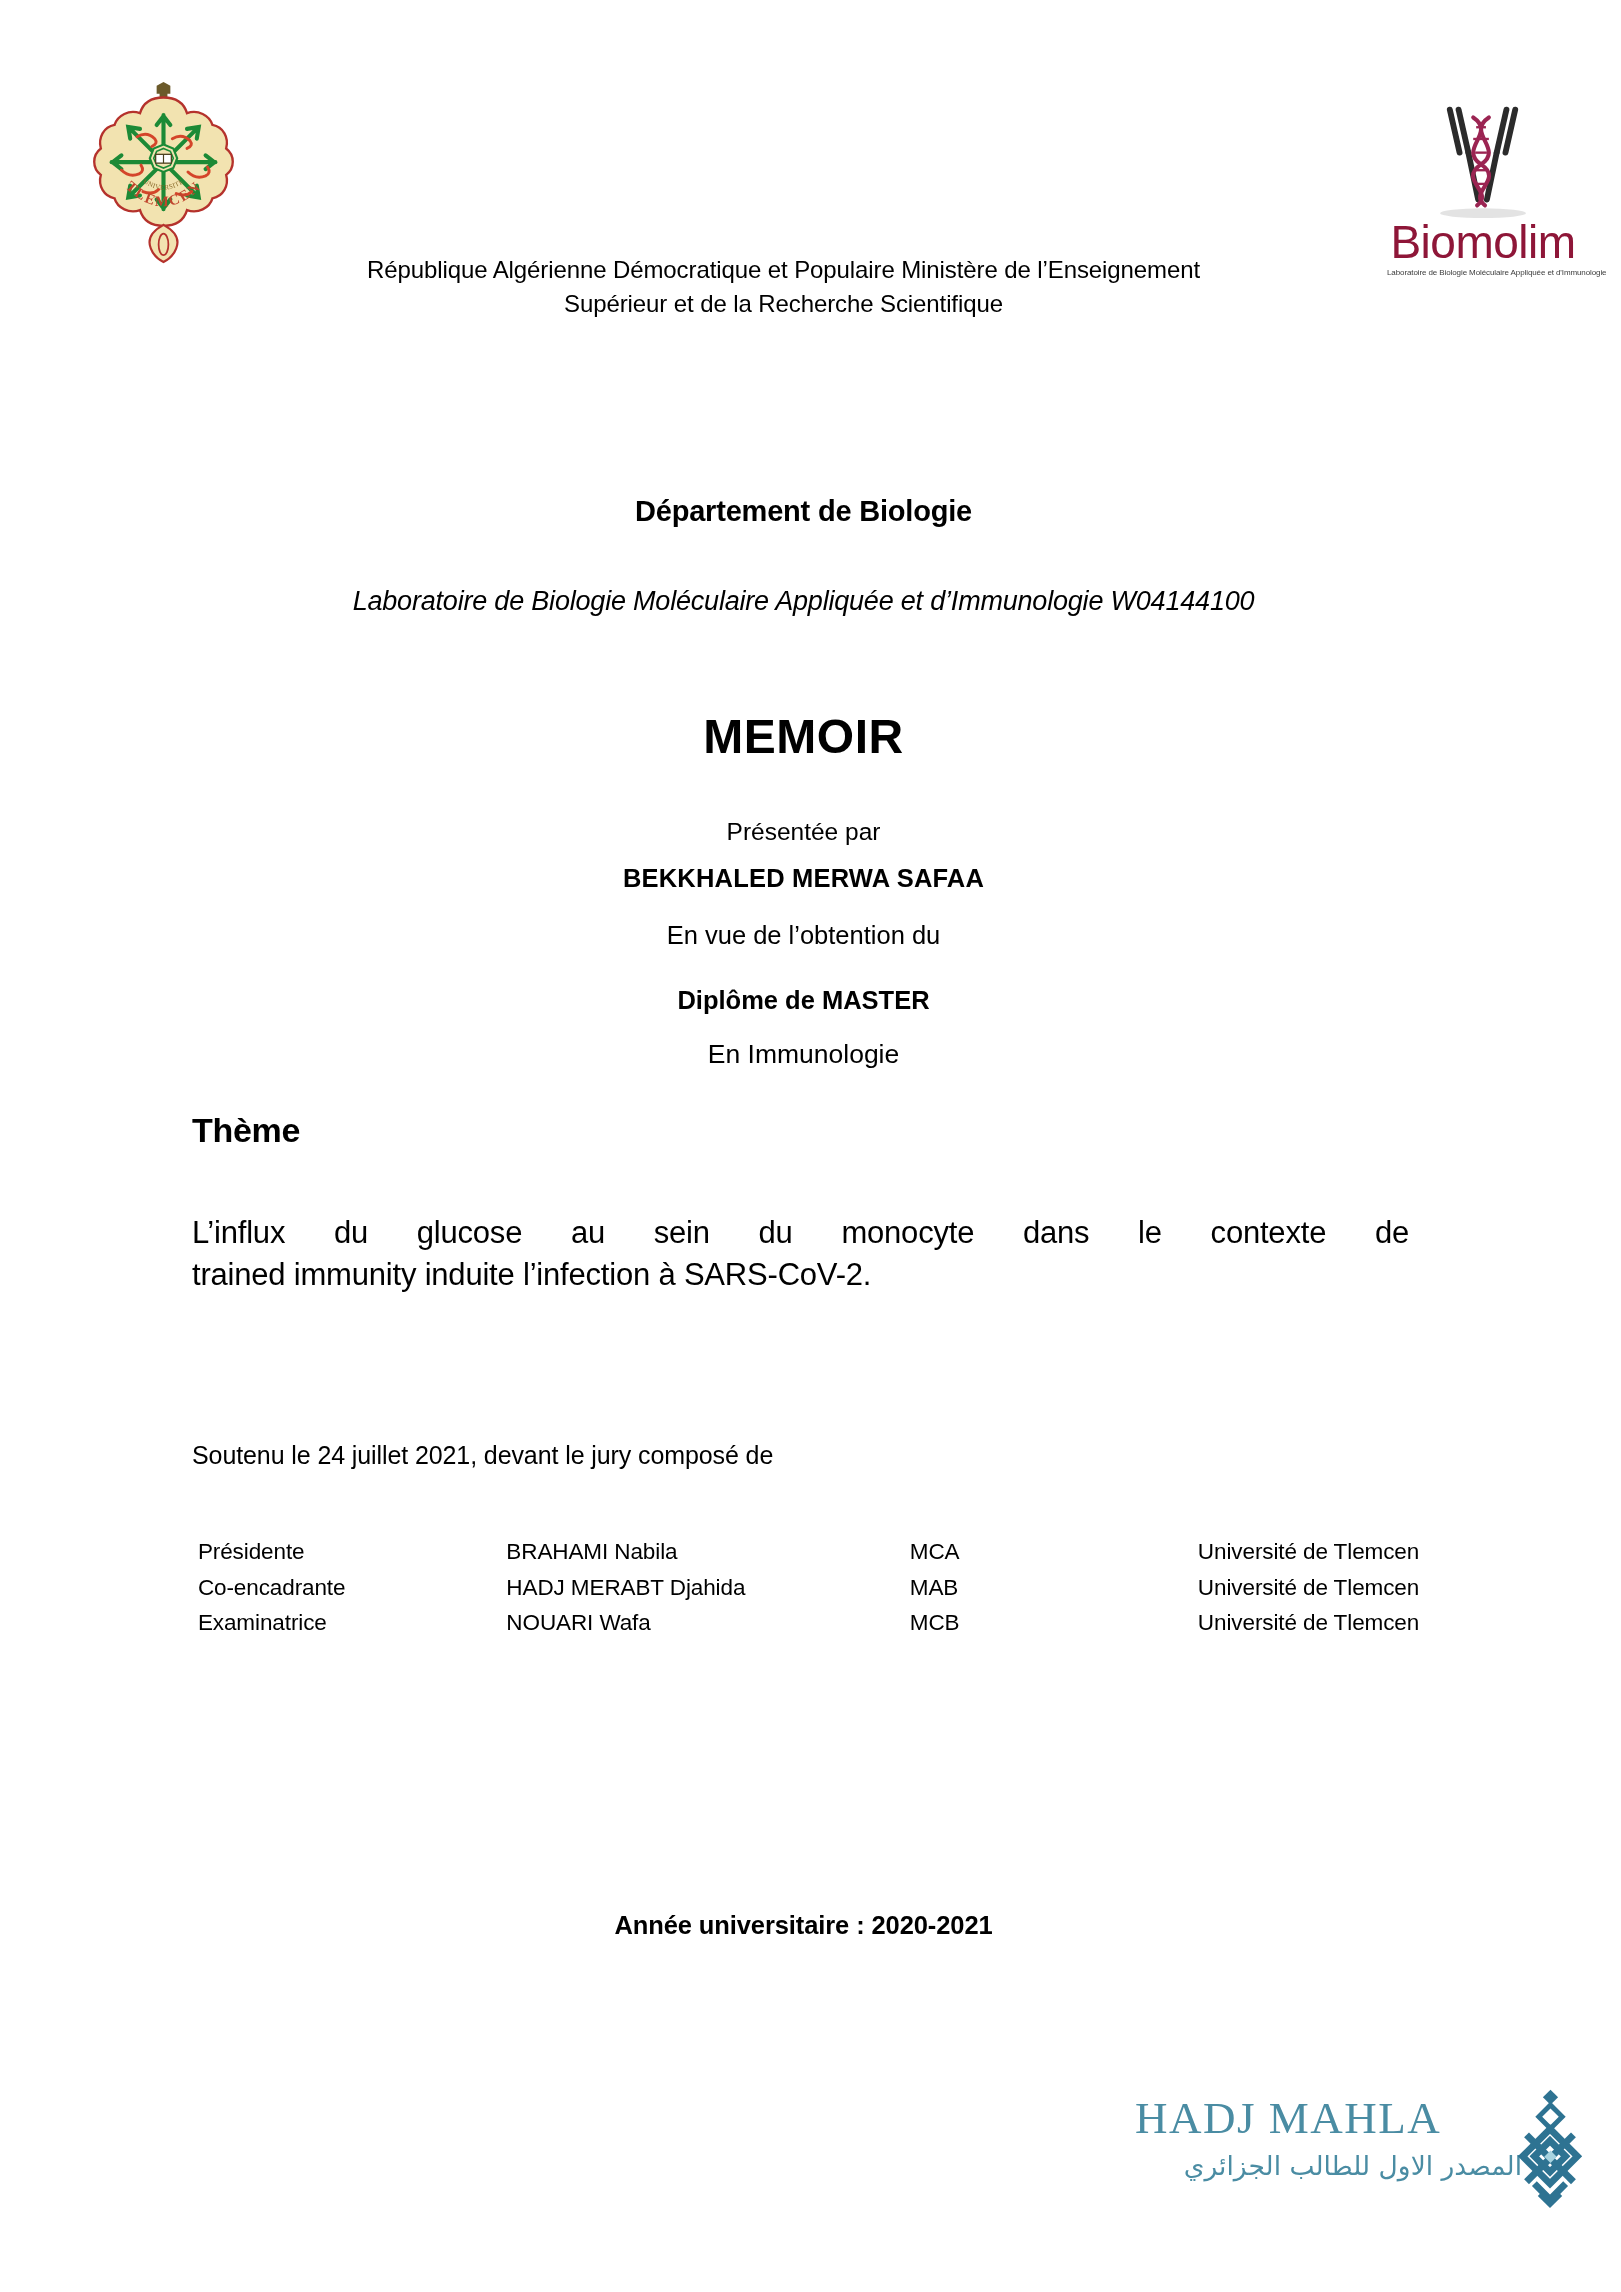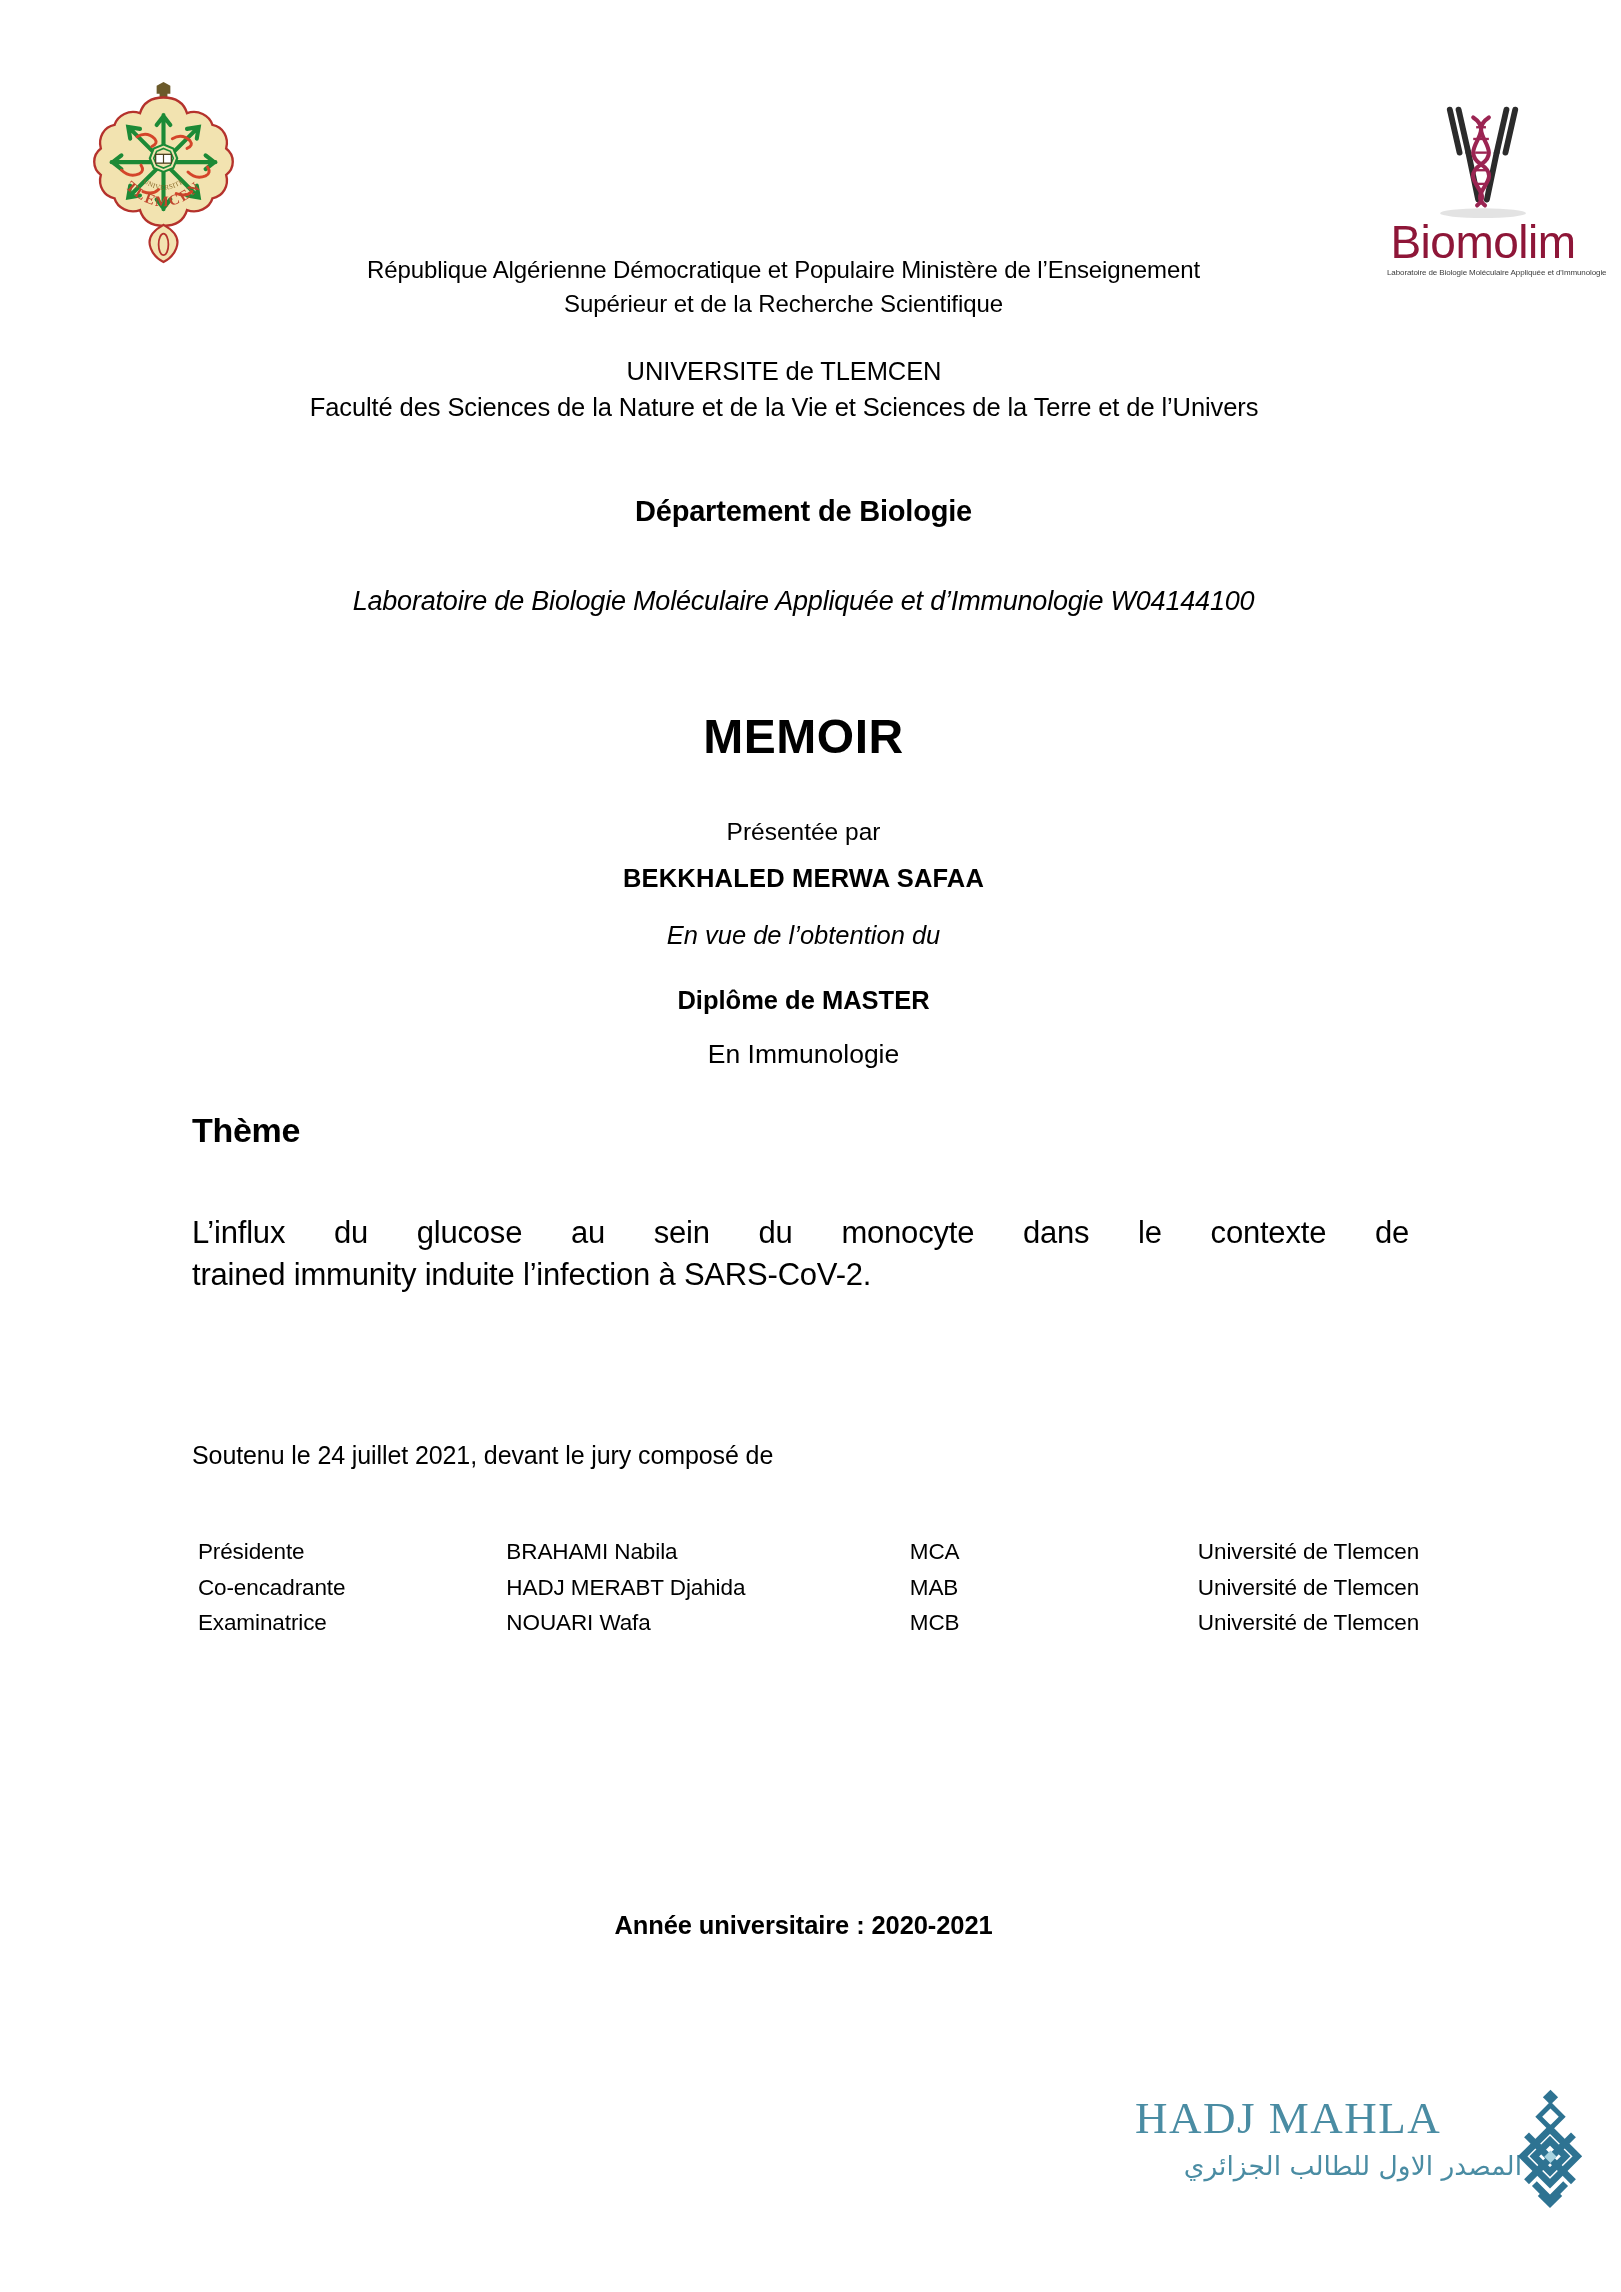--- a/index.html
+++ b/index.html
@@ -139,21 +139,20 @@
     letter-spacing: 0.2px;
   }
 
   .envue {
     position: absolute;
     left: 176px;
     top: 921px;
     width: 1255px;
     text-align: center;
     font-size: 25.5px;
-    font-style: italic;
   }
 
   .diplome {
     position: absolute;
     left: 176px;
     top: 986px;
     width: 1255px;
     text-align: center;
     font-size: 25.5px;
     font-weight: bold;
@@ -373,24 +372,20 @@
     </svg>
     <div class="biomolim-word">Biomolim</div>
     <div class="biomolim-sub">Laboratoire de Biologie Moléculaire Appliquée et d'Immunologie</div>
   </div>
 
   <div class="ministry">
     <div>République Algérienne Démocratique et Populaire Ministère de l’Enseignement</div>
     <div>Supérieur et de la Recherche Scientifique</div>
   </div>
 
-  <div class="university-block">
-    <div>UNIVERSITE de TLEMCEN</div>
-    <div>Faculté des Sciences de la Nature et de la Vie et Sciences de la Terre et de l’Univers</div>
-  </div>
 
   <div class="departement">Département de Biologie</div>
 
   <div class="laboratoire">Laboratoire de Biologie Moléculaire Appliquée et d’Immunologie W04144100</div>
 
   <div class="memoir">MEMOIR</div>
 
   <div class="presentee">Présentée par</div>
   <div class="candidate">BEKKHALED MERWA SAFAA</div>
   <div class="envue">En vue de l’obtention du</div>

